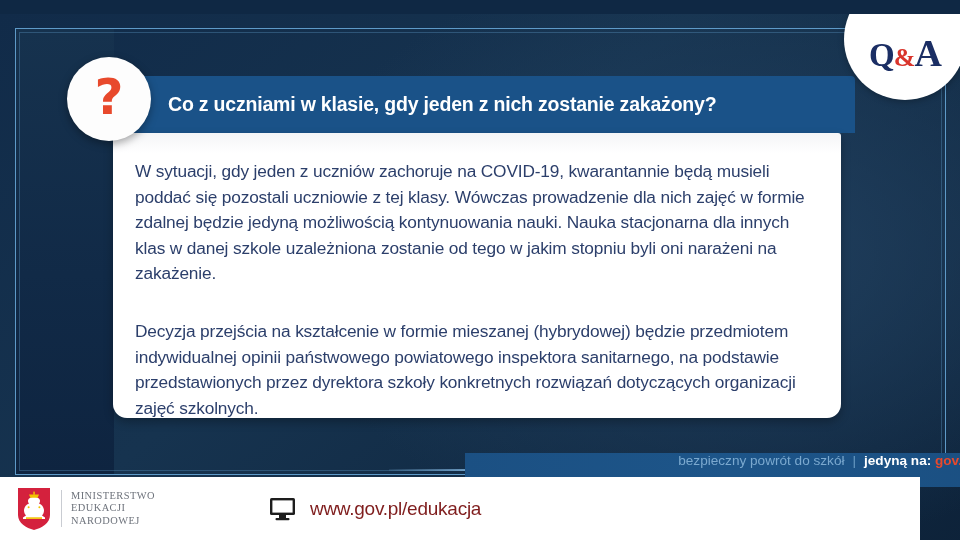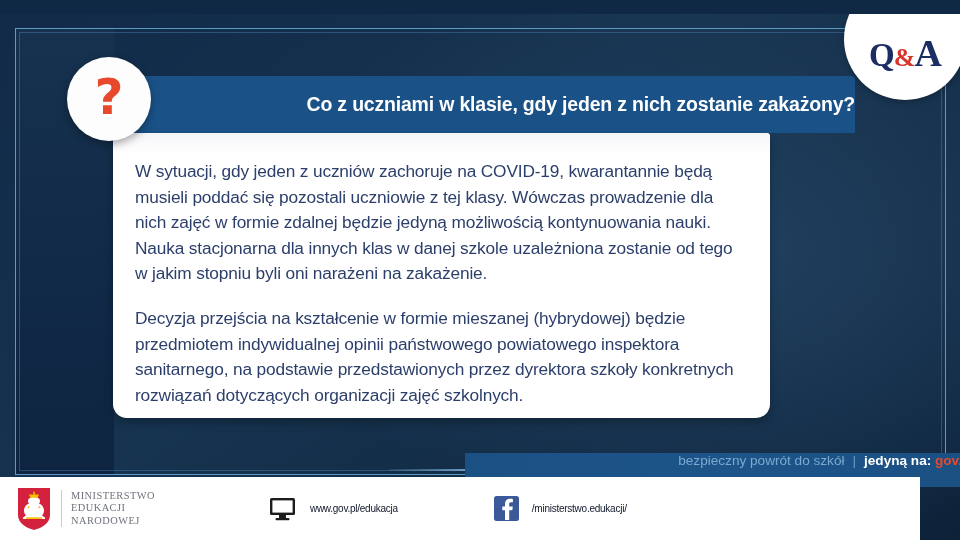--- a/index.html
+++ b/index.html
@@ -69,46 +69,46 @@
     font-weight:bold; font-size:50px; color:#e8492c;
     line-height:1; margin-top:-4px;
   }
 
   
   #qcard-header {
     position:absolute; left:118px; top:62px; width:737px; height:57px;
     background:#1a5288;
     border-radius:4px 4px 0 0;
     z-index:4;
-    display:flex; align-items:center;justify-content:flex-end;
+    display:flex; align-items:center;
   }
   #qcard-title {
     margin-left:50px;
     color:#ffffff;
     font-size:19.5px; font-weight:bold;
     letter-spacing:-.2px;
     white-space:nowrap;
   }
 
   
   #qcard-body {
-    position:absolute; left:113px; top:119px; width:657px; height:285px;
+    position:absolute; left:113px; top:119px; width:728px; height:285px;
     background:linear-gradient(180deg,#f4f5f7 0%,#ffffff 7%,#ffffff 100%);
     border-radius:3px 3px 14px 14px;
     box-shadow:0 4px 10px rgba(0,0,0,.28);
     z-index:4;
     padding:26px 30px 0 22px;
   }
   #qcard-body p {
     color:#2c3f6b;
     font-size:17.3px;
     line-height:25.6px;
     letter-spacing:-.15px;
   }
-  #qcard-body p + p { margin-top:19px; }
+  #qcard-body p + p { margin-top:32px; }
 
   
   #banner {
     position:absolute; left:465px; top:439px; width:589px; height:34px;
     background:linear-gradient(90deg,#1b5083 0%,#1d5589 45%,#1a4e80 100%);
     z-index:5;
     display:flex; justify-content:flex-end;
     padding-right:18px;
     font-size:13.6px;
     white-space:nowrap;
@@ -142,22 +142,22 @@
     font-size:10.4px; line-height:12.6px;
     letter-spacing:.45px;
   }
 
   #web-item { margin-left:94px; }
   #fb-item  { margin-left:76px; }
   #tw-item  { margin-left:100px; }
 
   .foot-label {
     margin-left:14px;
-    color:#0f172a;
-    font-size:10px;
+    color:#7f1d1d;
+    font-size:19px;
     letter-spacing:-.25px;
     white-space:nowrap;
   }
   #fb-item .foot-label, #tw-item .foot-label { margin-left:13px; }
 </style>
 </head>
 <body>
 
 <div id="slide">
 
@@ -216,23 +216,15 @@
   <div class="foot-item" id="web-item">
     <svg width="27" height="24" viewBox="0 0 27 24">
       <rect x="1" y="1" width="25" height="17" rx="1.6" fill="#1d1d1d"></rect>
       <rect x="3.4" y="3.4" width="20.2" height="12.2" fill="#ffffff"></rect>
       <rect x="10" y="18" width="7" height="3" fill="#1d1d1d"></rect>
       <rect x="6.5" y="21" width="14" height="2.2" rx="1" fill="#1d1d1d"></rect>
     </svg>
     <span class="foot-label">www.gov.pl/edukacja</span>
   </div>
 
-  <div class="foot-item" id="fb-item">
-    <svg width="25" height="25" viewBox="0 0 25 25">
-      <rect x="0" y="0" width="25" height="25" rx="2.5" fill="#3b5998"></rect>
-      <path d="M15.2 24 V14.2 h3.1 l.5 -3.8 h-3.6 V8.1 c0 -1.1 .3 -1.8 1.9 -1.8 h1.8 V2.9
-               C18.4 2.8 17.3 2.7 16 2.7 c-3 0 -5 1.8 -5 5.1 v2.6 H8.3 v3.8 H11 V24 z" fill="#ffffff"></path>
-    </svg>
-    <span class="foot-label">/ministerstwo.edukacji/</span>
-  </div>
 
 
 </div>
 
 </body></html>

